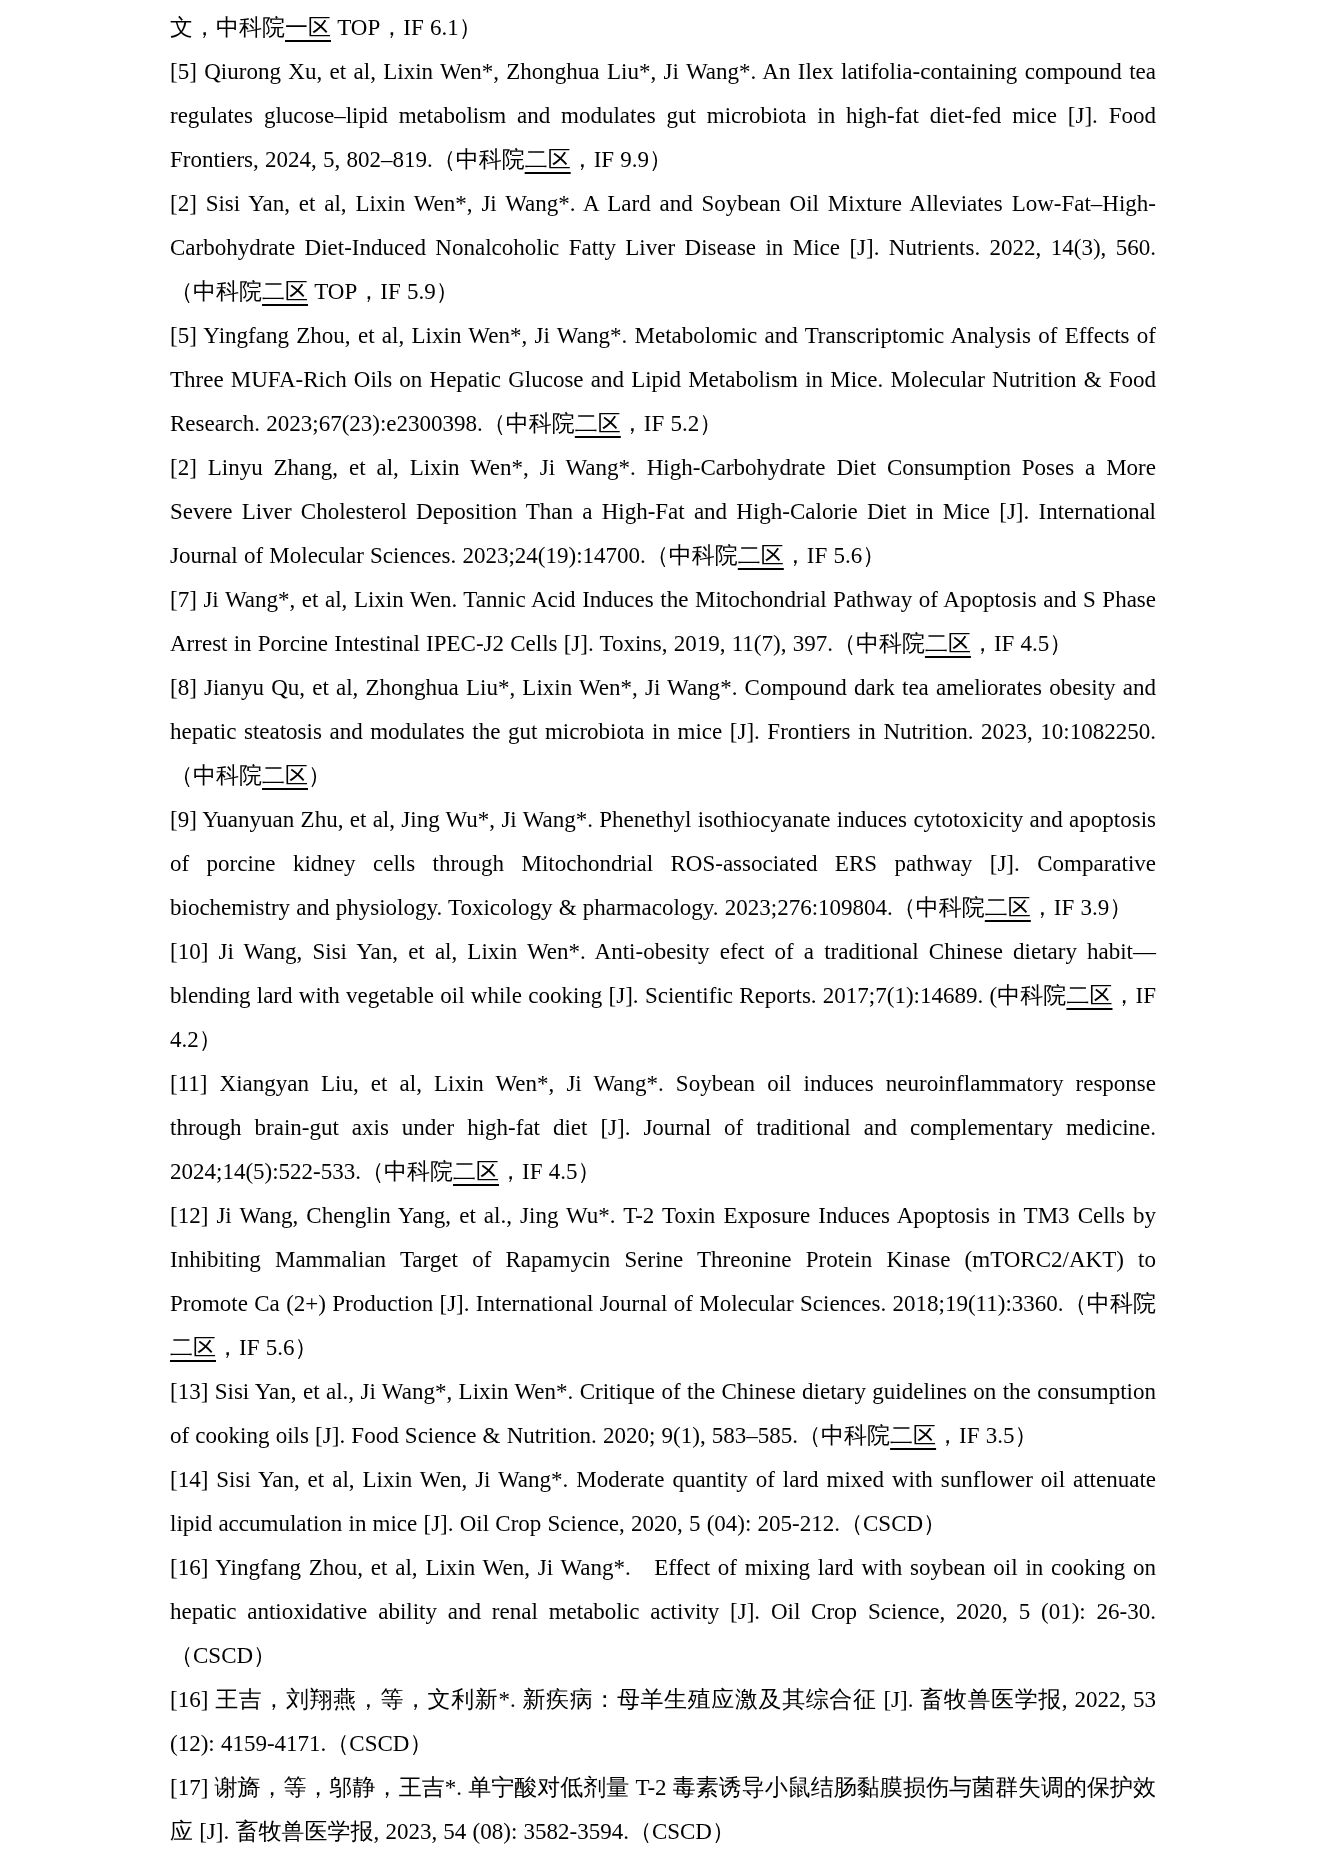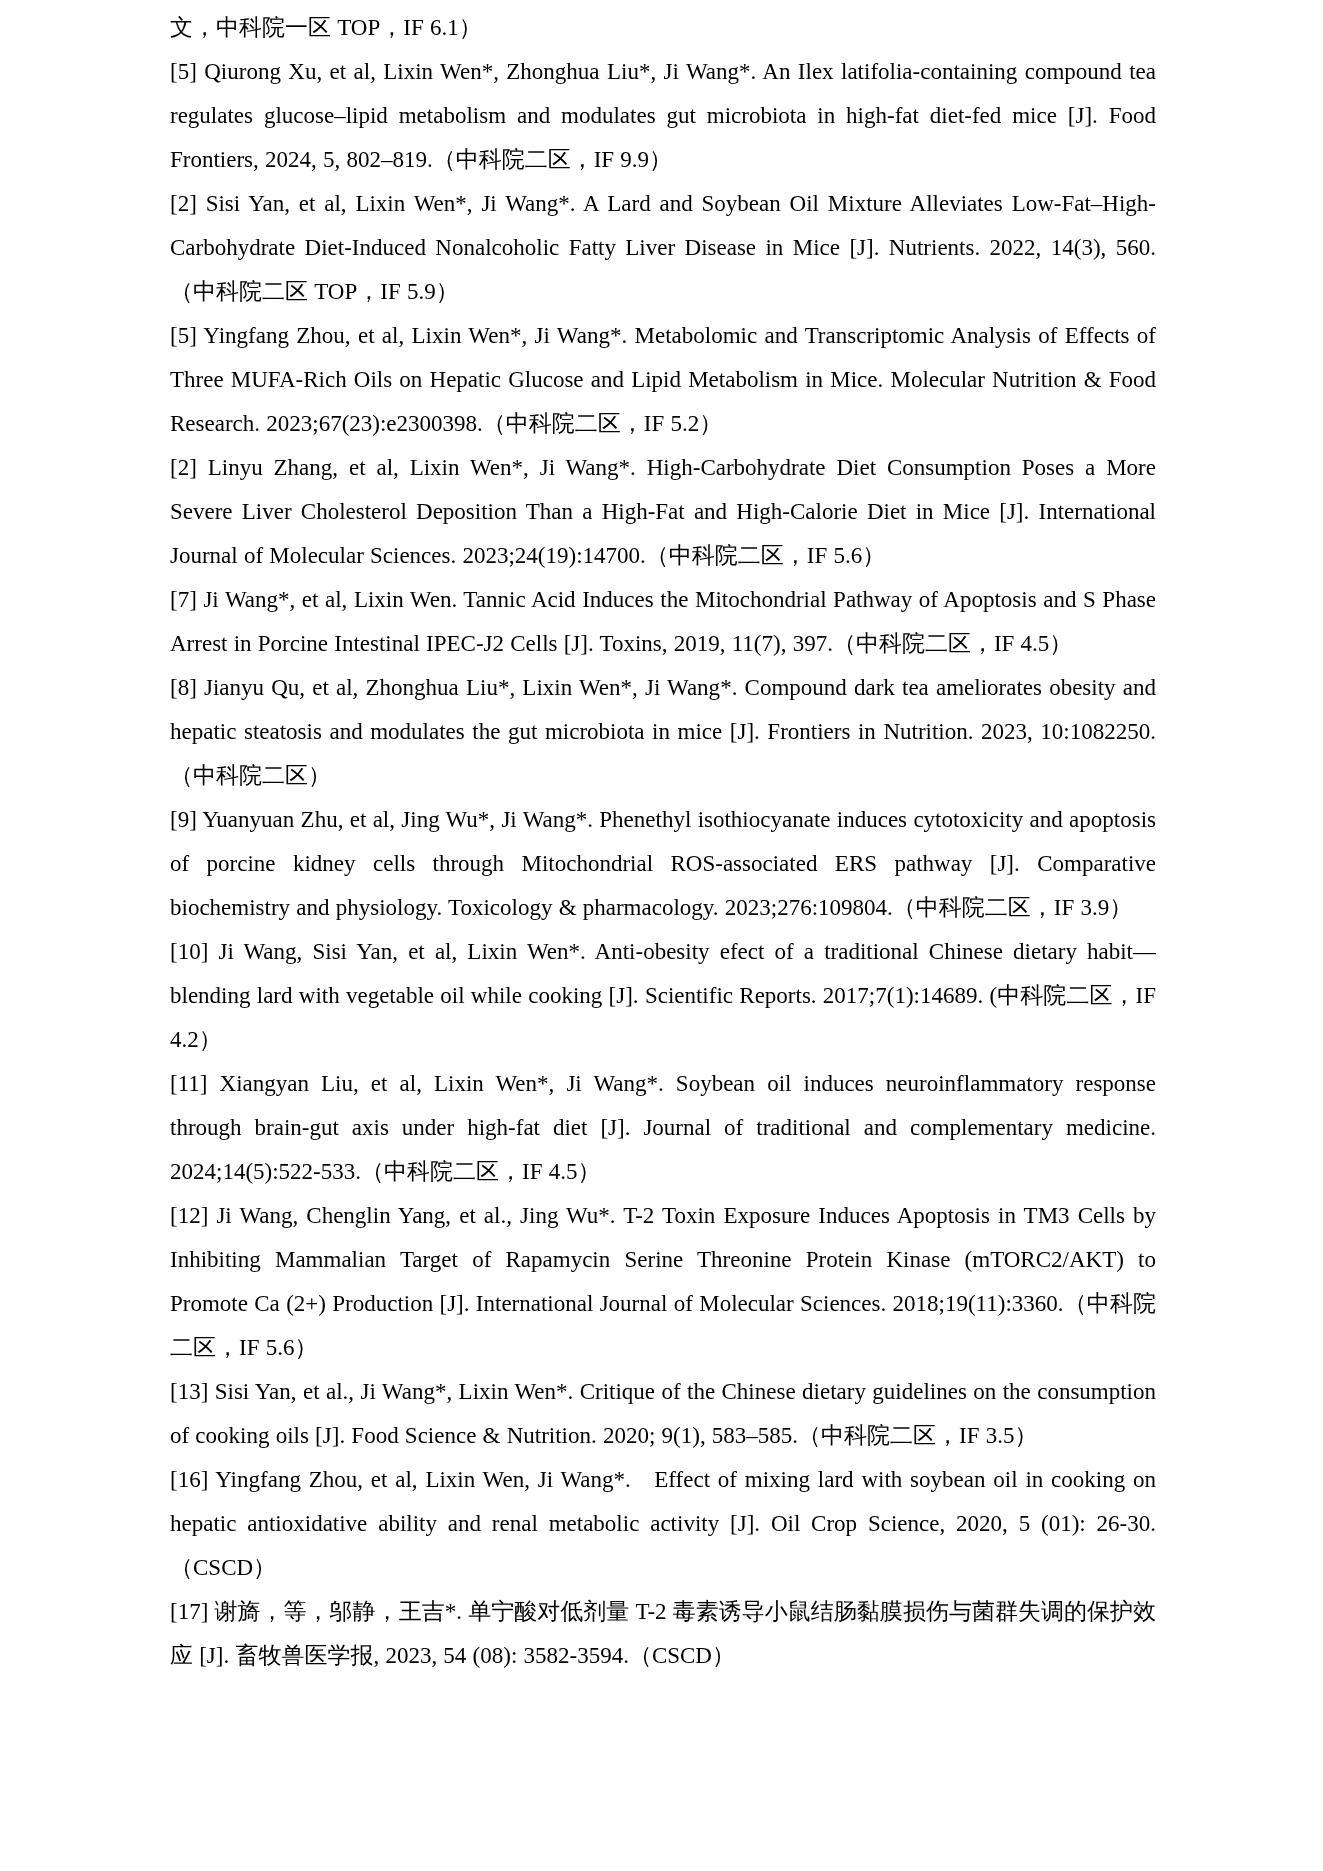--- a/index.html
+++ b/index.html
@@ -22,20 +22,21 @@
     margin:0;
     font-size:23px;
     line-height:44px;
     text-align:justify;
     text-justify:inter-word;
     word-spacing:0.02em;
   }
   .para span{white-space:pre-wrap;}
   .b{font-weight:normal;}
   .u{
+    text-decoration:underline;
     text-underline-offset:5px;
     text-decoration-thickness:1.5px;
   }
 </style>
 </head>
 <body>
 
 <div class="page">
   <div class="content">
       <p class="para"><span>文，中科院</span><span class="u">一区</span><span> TOP，IF 6.1）</span></p>
@@ -43,16 +44,18 @@
       <p class="para"><span>[2] Sisi Yan, et al, Lixin Wen*, </span><span class="b">Ji Wang</span><span>*. A Lard and Soybean Oil Mixture Alleviates Low-Fat–High-Carbohydrate Diet-Induced Nonalcoholic Fatty Liver Disease in Mice [J]. Nutrients. 2022, 14(3), 560.（中科院</span><span class="u">二区</span><span> TOP，IF 5.9）</span></p>
       <p class="para"><span>[5] Yingfang Zhou, et al, Lixin Wen*, </span><span class="b">Ji Wang</span><span>*. Metabolomic and Transcriptomic Analysis of Effects of Three MUFA-Rich Oils on Hepatic Glucose and Lipid Metabolism in Mice. Molecular Nutrition &amp; Food Research. 2023;67(23):e2300398.（中科院</span><span class="u">二区</span><span>，IF 5.2）</span></p>
       <p class="para"><span>[2] Linyu Zhang, et al, Lixin Wen*, </span><span class="b">Ji Wang</span><span>*. High-Carbohydrate Diet Consumption Poses a More Severe Liver Cholesterol Deposition Than a High-Fat and High-Calorie Diet in Mice [J]. International Journal of Molecular Sciences. 2023;24(19):14700.（中科院</span><span class="u">二区</span><span>，IF 5.6）</span></p>
       <p class="para"><span>[7] </span><span class="b">Ji Wang</span><span>*, et al, Lixin Wen. Tannic Acid Induces the Mitochondrial Pathway of Apoptosis and S Phase Arrest in Porcine Intestinal IPEC-J2 Cells [J]. Toxins, 2019, 11(7), 397.（中科院</span><span class="u">二区</span><span>，IF 4.5）</span></p>
       <p class="para"><span>[8] Jianyu Qu, et al, Zhonghua Liu*, Lixin Wen*, </span><span class="b">Ji Wang</span><span>*. Compound dark tea ameliorates obesity and hepatic steatosis and modulates the gut microbiota in mice [J]. Frontiers in Nutrition. 2023, 10:1082250.（中科院</span><span class="u">二区</span><span>）</span></p>
       <p class="para"><span>[9] Yuanyuan Zhu, et al, Jing Wu*, </span><span class="b">Ji Wang</span><span>*. Phenethyl isothiocyanate induces cytotoxicity and apoptosis of porcine kidney cells through Mitochondrial ROS-associated ERS pathway [J]. Comparative biochemistry and physiology. Toxicology &amp; pharmacology. 2023;276:109804.（中科院</span><span class="u">二区</span><span>，IF 3.9）</span></p>
       <p class="para"><span>[10] </span><span class="b">Ji Wang</span><span>, Sisi Yan, et al, Lixin Wen*. Anti-obesity efect of a traditional Chinese dietary habit—blending lard with vegetable oil while cooking [J]. Scientific Reports. 2017;7(1):14689. (中科院</span><span class="u">二区</span><span>，IF 4.2）</span></p>
       <p class="para"><span>[11] Xiangyan Liu, et al, Lixin Wen*, </span><span class="b">Ji Wang</span><span>*. Soybean oil induces neuroinflammatory response through brain-gut axis under high-fat diet [J]. Journal of traditional and complementary medicine. 2024;14(5):522-533.（中科院</span><span class="u">二区</span><span>，IF 4.5）</span></p>
       <p class="para"><span>[12] </span><span class="b">Ji Wang</span><span>, Chenglin Yang, et al., Jing Wu*. T-2 Toxin Exposure Induces Apoptosis in TM3 Cells by Inhibiting Mammalian Target of Rapamycin Serine Threonine Protein Kinase (mTORC2/AKT) to Promote Ca (2+) Production [J]. International Journal of Molecular Sciences. 2018;19(11):3360.（中科院</span><span class="u">二区</span><span>，IF 5.6）</span></p>
       <p class="para"><span>[13] Sisi Yan, et al., </span><span class="b">Ji Wang</span><span>*, Lixin Wen*. Critique of the Chinese dietary guidelines on the consumption of cooking oils [J]. Food Science &amp; Nutrition. 2020; 9(1), 583–585.（中科院</span><span class="u">二区</span><span>，IF 3.5）</span></p>
+      <p class="para"><span>[14] Sisi Yan, et al, Lixin Wen, </span><span class="b">Ji Wang</span><span>*. Moderate quantity of lard mixed with sunflower oil attenuate lipid accumulation in mice [J]. Oil Crop Science, 2020, 5 (04): 205-212.（CSCD）</span></p>
       <p class="para"><span>[16] Yingfang Zhou, et al, Lixin Wen, </span><span class="b">Ji Wang</span><span>*.&nbsp;&nbsp; Effect of mixing lard with soybean oil in cooking on hepatic antioxidative ability and renal metabolic activity [J]. Oil Crop Science, 2020, 5 (01): 26-30.（CSCD）</span></p>
+      <p class="para"><span>[16] </span><span class="b">王吉</span><span>，刘翔燕，等，文利新*. 新疾病：母羊生殖应激及其综合征 [J]. 畜牧兽医学报, 2022, 53 (12): 4159-4171.（CSCD）</span></p>
       <p class="para"><span>[17] 谢旖，等，邬静，</span><span class="b">王吉</span><span>*. 单宁酸对低剂量 T-2 毒素诱导小鼠结肠黏膜损伤与菌群失调的保护效应 [J]. 畜牧兽医学报, 2023, 54 (08): 3582-3594.（CSCD）</span></p>
     </div>
 </div>
 
 </body></html>

